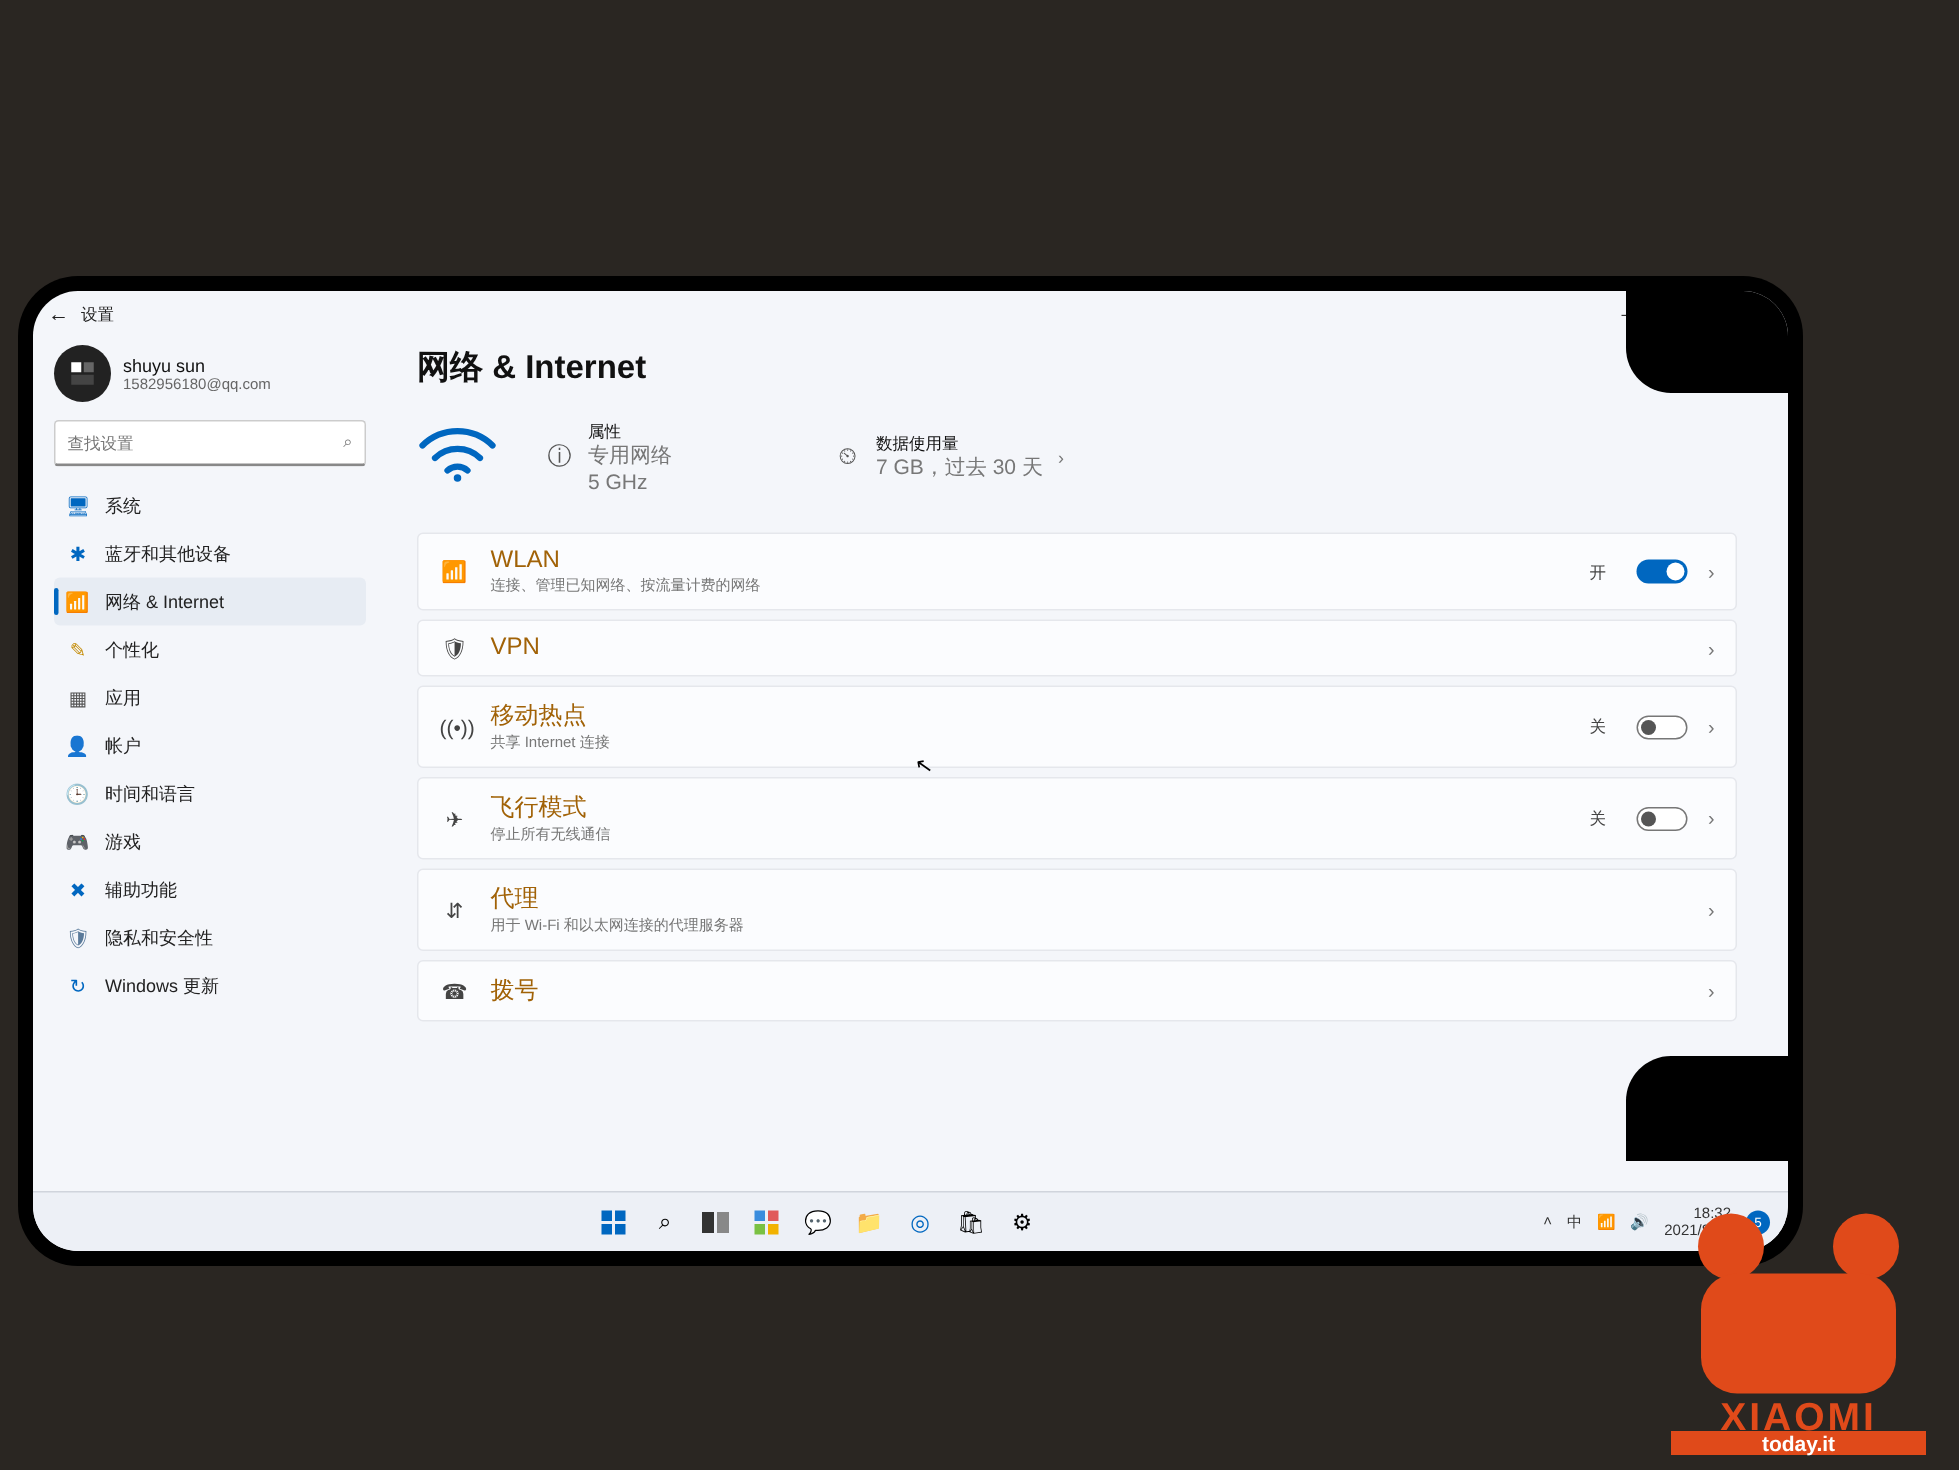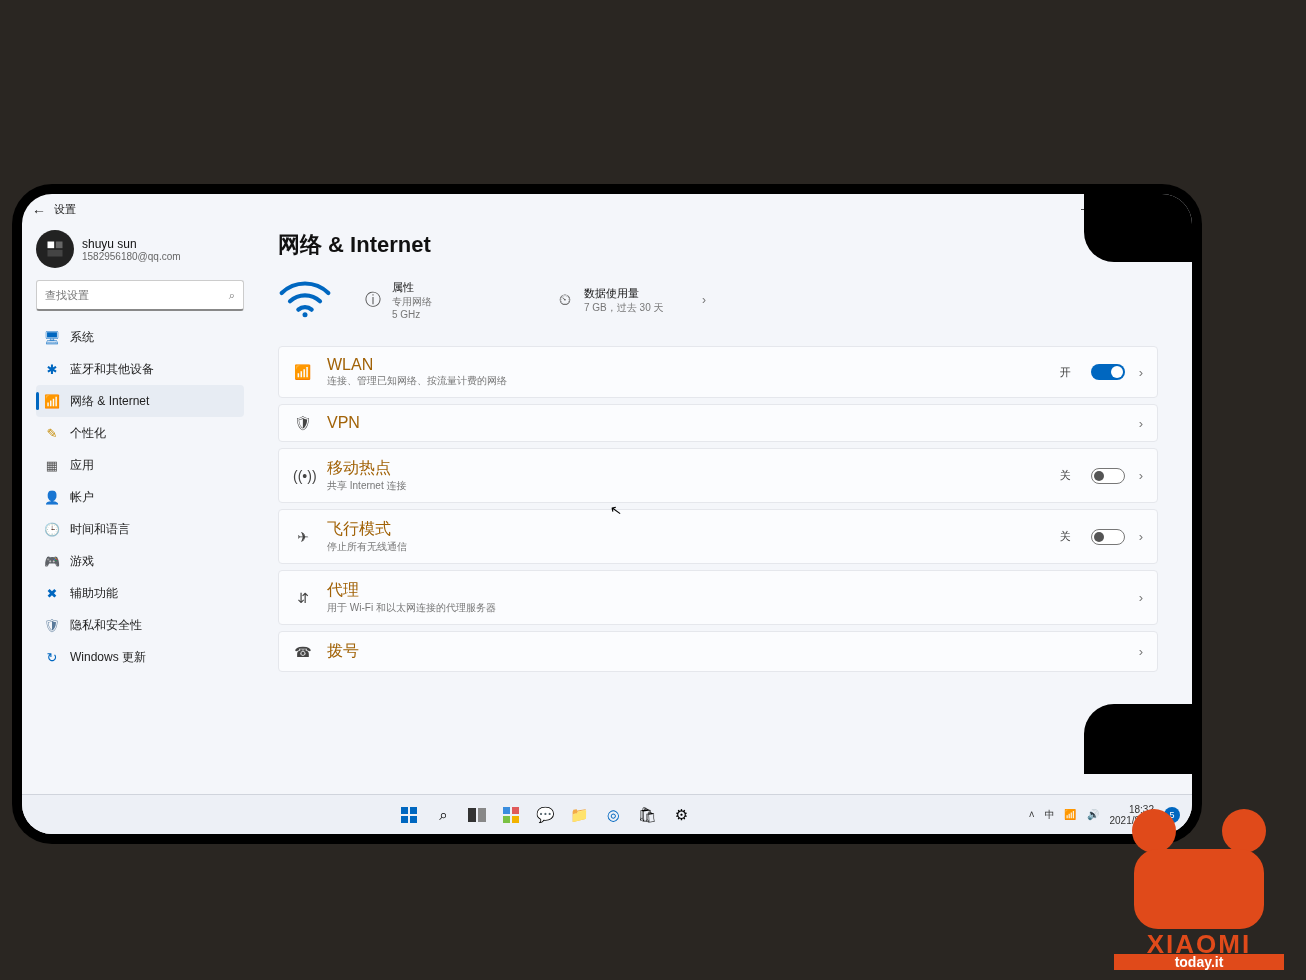--- a/index.html
+++ b/index.html
@@ -144,21 +144,21 @@
   .hero-main .t { font-size: 14px; font-weight:600; color:#111; }
   .hero-main .s { font-size: 11px; color:#555; display:flex; align-items:center; gap:4px;}
   .hero-main .s .dot { color:#0067c0; }
   .hero-card {
     display:flex; align-items:center; gap:10px;
     padding: 6px 10px;
     min-width: 170px;
   }
   .hero-card .ic { width:18px;height:18px; color:#555; display:flex;align-items:center;justify-content:center;}
   .hero-card .tx .t { font-size:11px; color:#111; }
-  .hero-card .tx .s { font-size:10px; color:#777; }
+  .hero-card .tx .s { font-size:14px; color:#777; }
   .hero-card .chev { color:#777; font-size:12px; margin-left:auto; }
   
   .rows { display:flex; flex-direction:column; gap:6px; }
   .row {
     background: #fbfcfe;
     border: 1px solid #e5e7ec;
     border-radius: 4px;
     display: flex;
     align-items: center;
     padding: 9px 14px;

